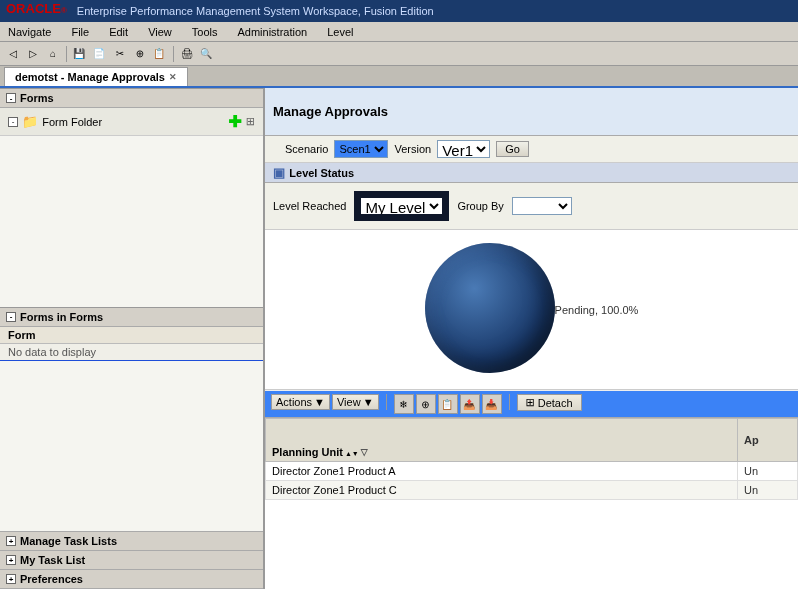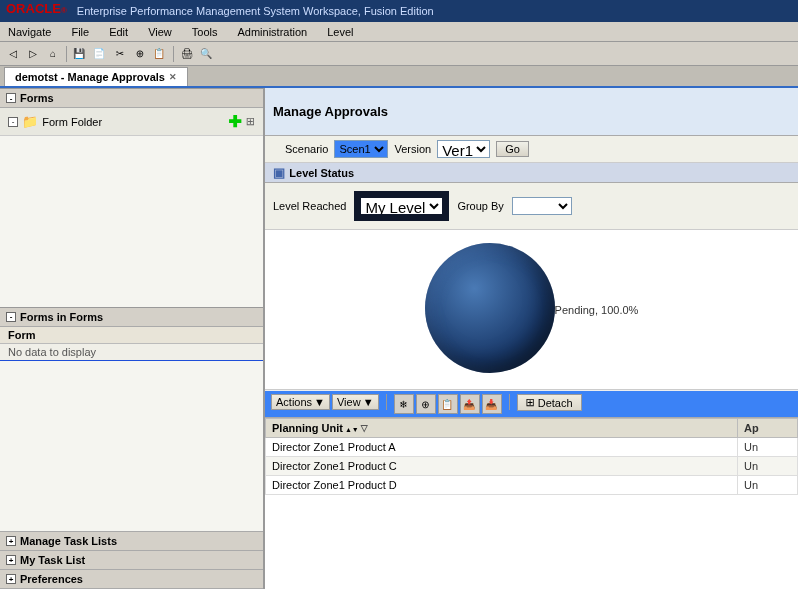--- a/index.html
+++ b/index.html
@@ -309,21 +309,21 @@
       text-align: left;
       white-space: nowrap;
     }
     tbody tr { background: white; }
     tbody tr:nth-child(even) { background: #f5f5f0; }
     tbody td {
       border: 1px solid #ddd;
       padding: 3px 6px;
       font-size: 11px;
     }
-    .th-inner { display: flex; align-items: center; gap: 2px; }
+    .th-inner { display: flex; align-items: center; gap: 2px; margin-top: 24px; }
     .filter-icon { font-size: 9px; color: #555; }
     .col-narrow { width: 60px; color: #333; }
   </style>
 </head>
 <body>
 
 <div id="top-bar">
   <span id="oracle-logo">
     <span style="color:#cc0000;font-weight:bold;font-size:13px;">ORACLE</span><sup style="font-size:8px;color:#cc0000;">®</sup>
   </span>
@@ -498,22 +498,18 @@
         </thead>
         <tbody>
           <tr class="table-row">
             <td>Director Zone1 Product A</td>
             <td class="col-narrow">Un</td>
           </tr>
           <tr class="table-row">
             <td>Director Zone1 Product C</td>
             <td class="col-narrow">Un</td>
           </tr>
-          <tr class="table-row">
-            <td>Director Zone1 Product D</td>
-            <td class="col-narrow">Un</td>
-          </tr>
         </tbody>
       </table>
     </div>
 
   </div>
 </div>
 
 </body></html>

